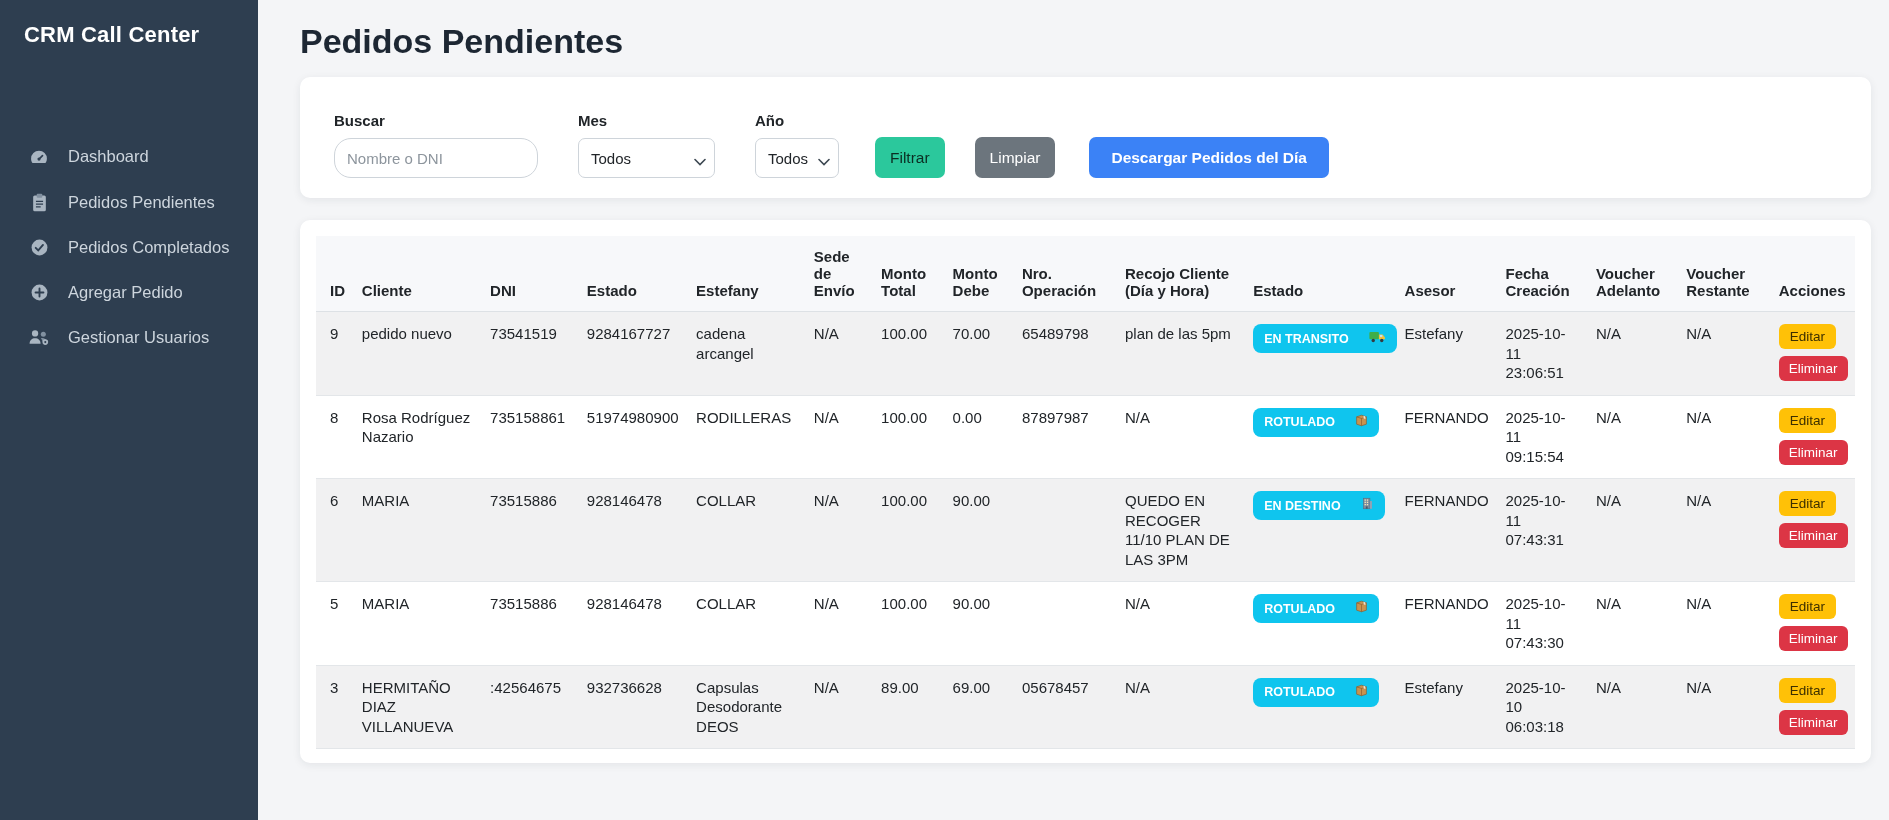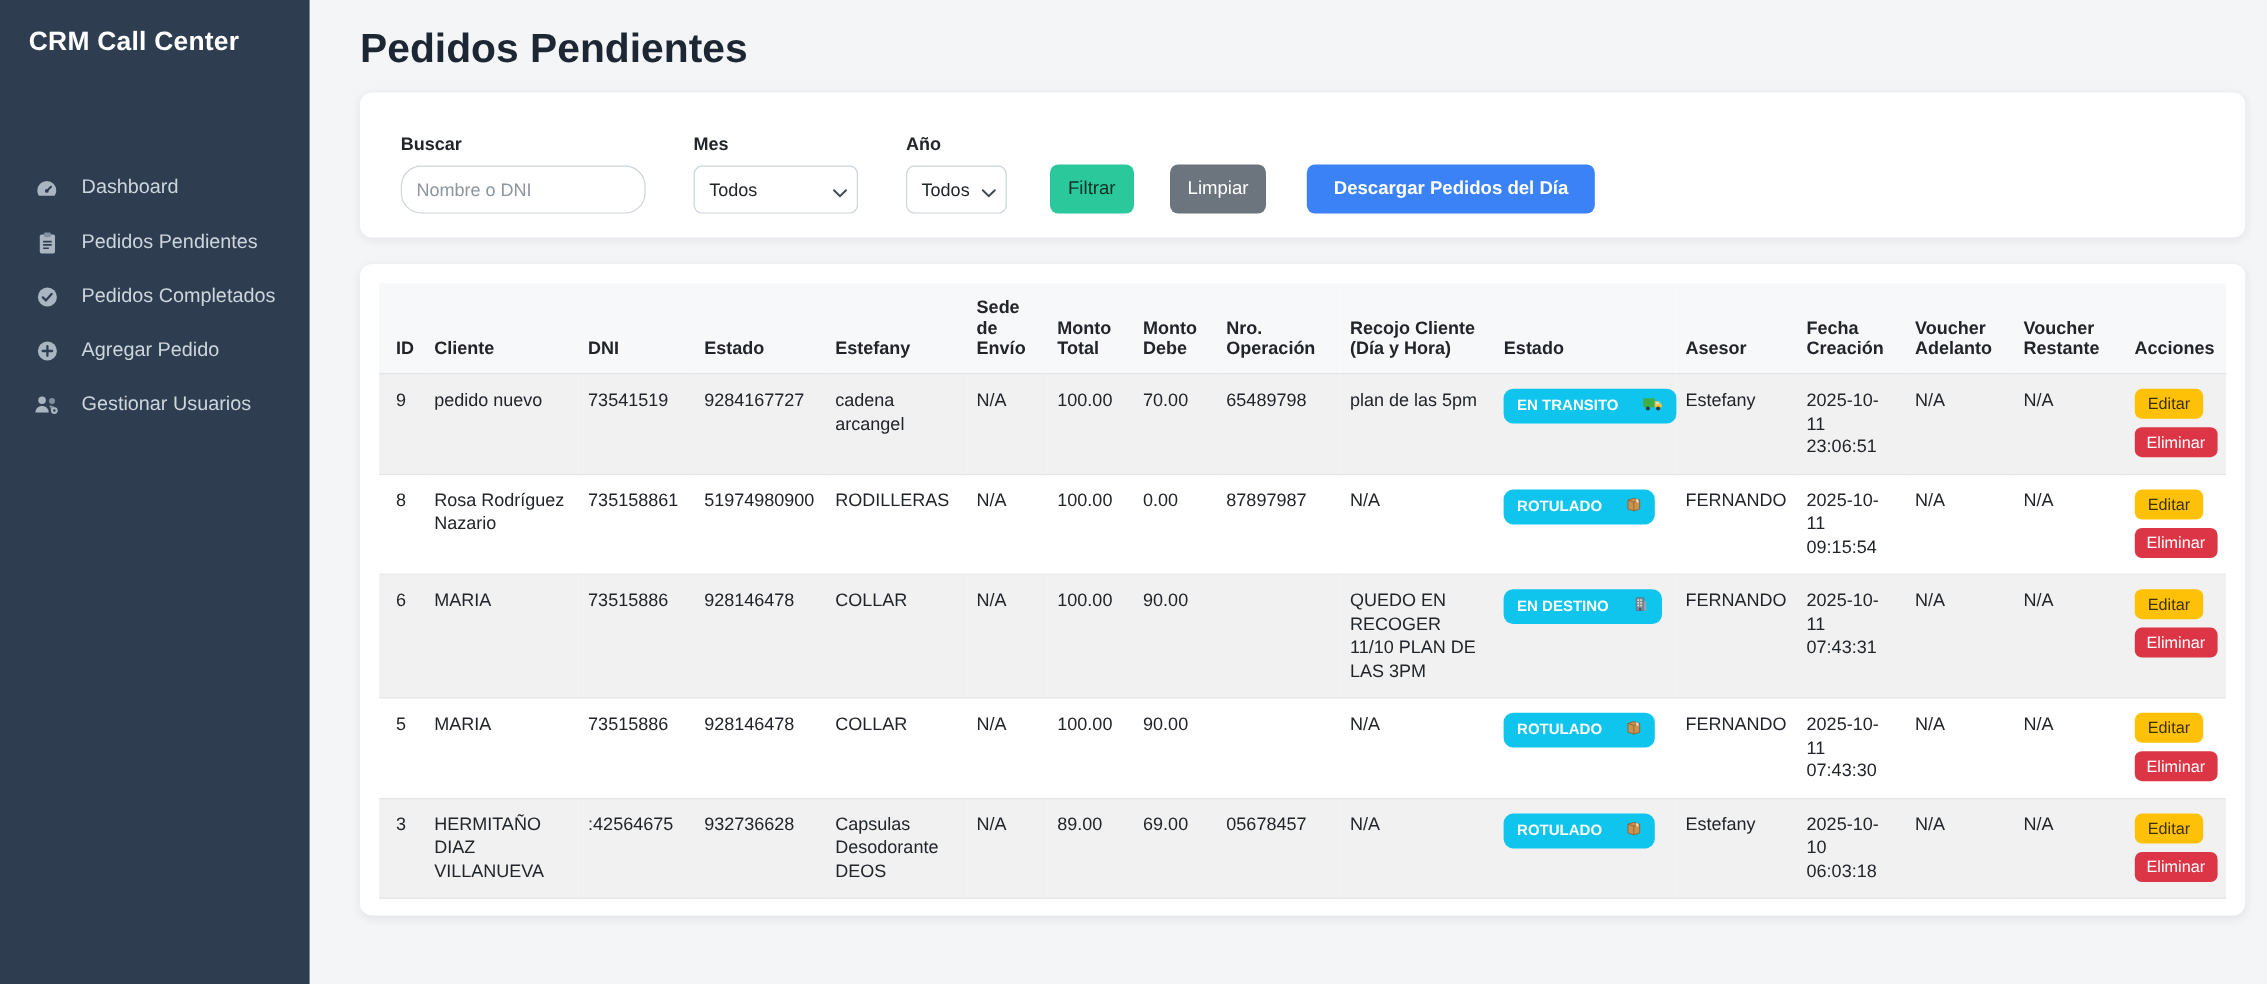--- a/index.html
+++ b/index.html
@@ -75,21 +75,21 @@
   }
   tbody td {
     vertical-align:top; padding:12px 8px; line-height:1.3;
     border-bottom:1px solid #e3e6e9; color:#212529;
   }
   tbody tr:nth-child(odd) { background:#f1f1f2; }
   tbody tr:nth-child(even) { background:#ffffff; }
   th:first-child, td:first-child { padding-left:14px; }
   .fecha-wrap { display:inline-block; max-width:70px; }
   .badge {
-    display:inline-flex; align-items:flex-start; gap:20px;
+    display:inline-flex; align-items:center; gap:20px;
     background:#0fc5ee; color:#fff; font-weight:bold; font-size:12.5px;
     padding:6px 11px; border-radius:8px; white-space:nowrap;
   }
   .actions { display:flex; flex-direction:column; gap:7px; align-items:flex-start; }
   .btn-editar {
     background:#ffc107; color:#3c2f00; border:none; border-radius:6px;
     font-size:13.5px; padding:5px 11px; cursor:pointer;
     font-family:"Liberation Sans", sans-serif;
   }
   .btn-eliminar {

